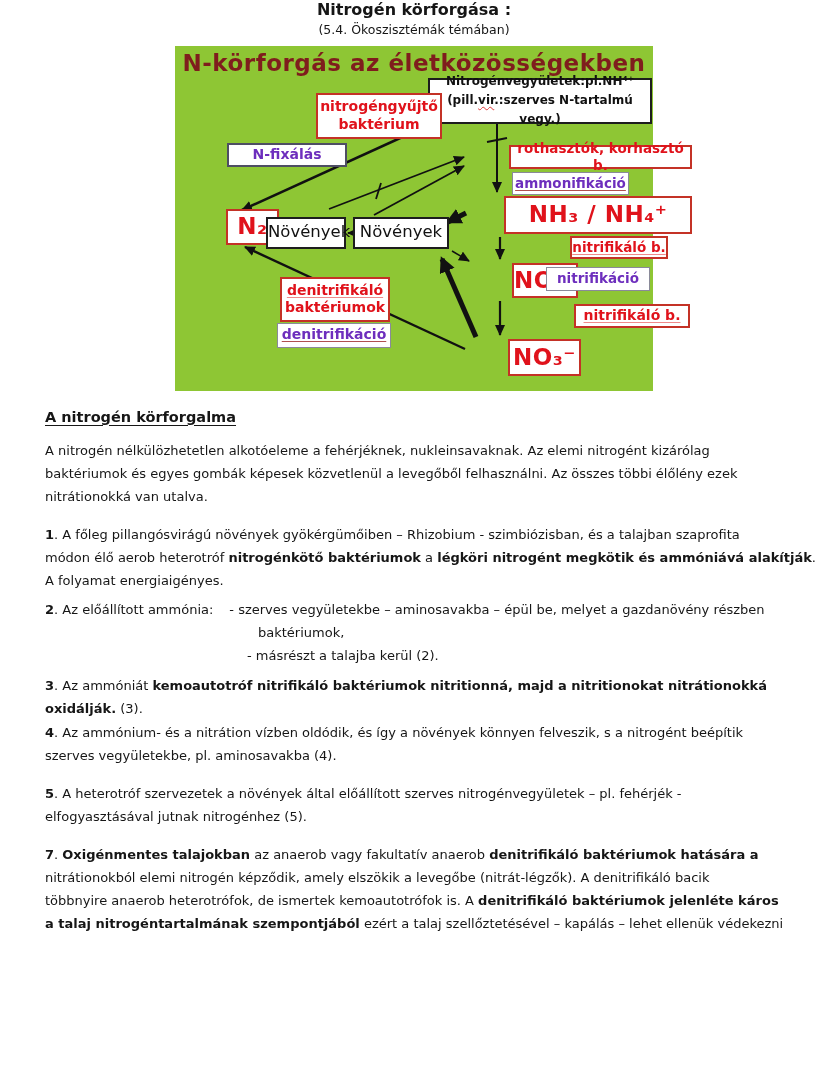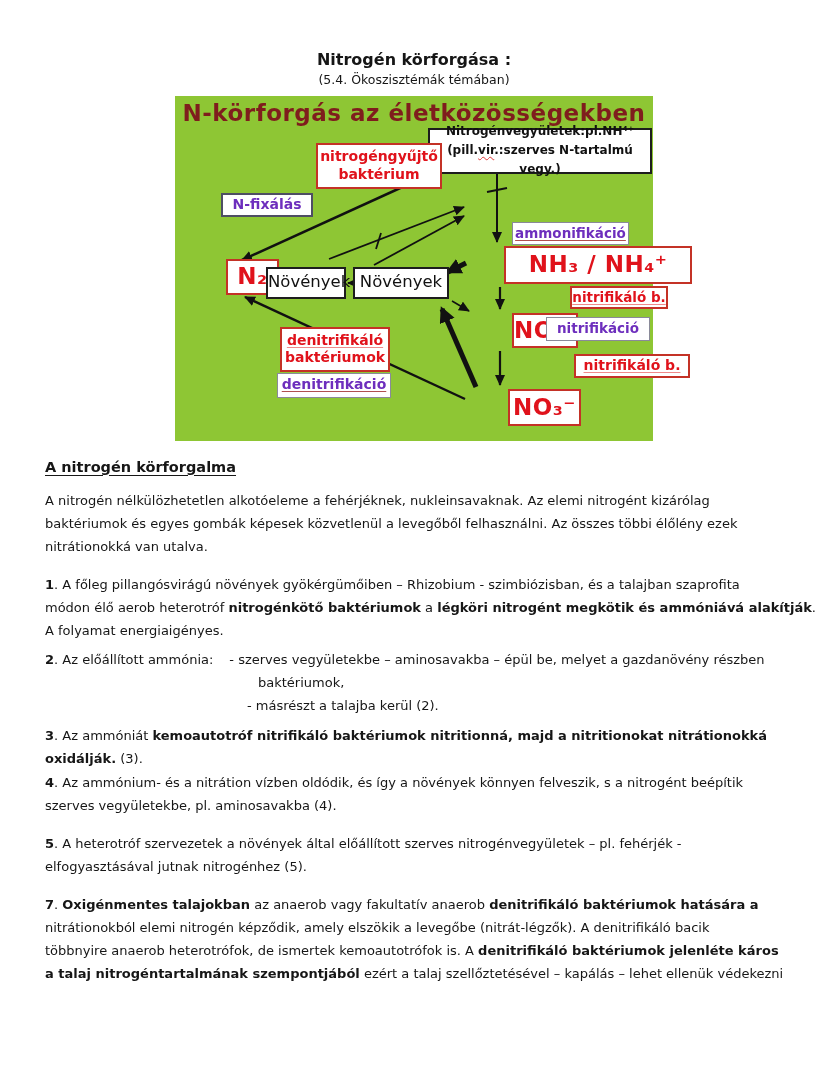--- a/index.html
+++ b/index.html
@@ -1,17 +1,17 @@
 <!DOCTYPE html>
 <html lang="hu"><head>
 <meta charset="utf-8">
 <style>
   html,body{margin:0;padding:0;background:#fff;}
   .page{position:relative;width:828px;height:1071px;background:#fff;overflow:hidden;
-        font-family:"DejaVu Sans",sans-serif;color:#161616;box-sizing:border-box;padding-top:50px;}
+        font-family:"DejaVu Sans",sans-serif;color:#161616;box-sizing:border-box;}
   
   .title-block{text-align:center;line-height:1.25;}
   .doc-title{font-size:16px;font-weight:bold;}
   .doc-subtitle{font-size:12.5px;margin-top:2px;}
   
   .diagram{position:relative;width:478px;height:345px;margin:8px 0 0 175px;background:#8ec634;}
   .diagram svg{position:absolute;left:0;top:0;}
   .dg-title{position:absolute;left:0;top:4px;width:100%;text-align:center;
             font-size:23px;font-weight:bold;color:#7f1d1d;letter-spacing:.5px;}
   .dbox{position:absolute;background:#fff;text-align:center;font-weight:bold;
@@ -78,22 +78,23 @@
     <div class="dbox fs12" style="left:253px;top:32px;width:224px;height:46px;border:2px solid #1d1d1d;">
       <span>Nitrogénvegyületek:pl.NH⁴⁺</span>
       <span><span>(pill.</span><span class="wavy">vir</span><span>.:szerves N-tartalmú vegy.)</span></span>
     </div>
 
     <div class="dbox red-border red-text fs14" style="left:100px;top:47px;width:126px;height:46px;">
       <span>nitrogéngyűjtő</span>
       <span>baktérium</span>
     </div>
 
-    <div class="dbox dark-border purple-text fs14" style="left:46px;top:97px;width:92px;height:24px;">N-fixálás</div>
+    <div class="dbox dark-border purple-text fs14" style="left:52px;top:97px;width:120px;height:24px;">N-fixálás</div>
 
+    <div class="dbox red-border red-text fs13" style="left:293px;top:99px;width:183px;height:24px;">rothasztók, korhasztó b.</div>
 
     <div class="dbox gray-border purple-text fs13" style="left:337px;top:126px;width:117px;height:23px;">
       <span class="u-purple">ammonifikáció</span>
     </div>
 
     <div class="dbox red-border red-text big" style="left:288px;top:150px;width:188px;height:38px;border-width:2.5px;">NH₃ / NH₄⁺</div>
 
     <div class="dbox red-border red-text big" style="left:10px;top:163px;width:53px;height:36px;border-width:2.5px;">N₂</div>
 
     <div class="dbox black-box" style="left:91px;top:171px;width:80px;height:32px;">Növények</div>

